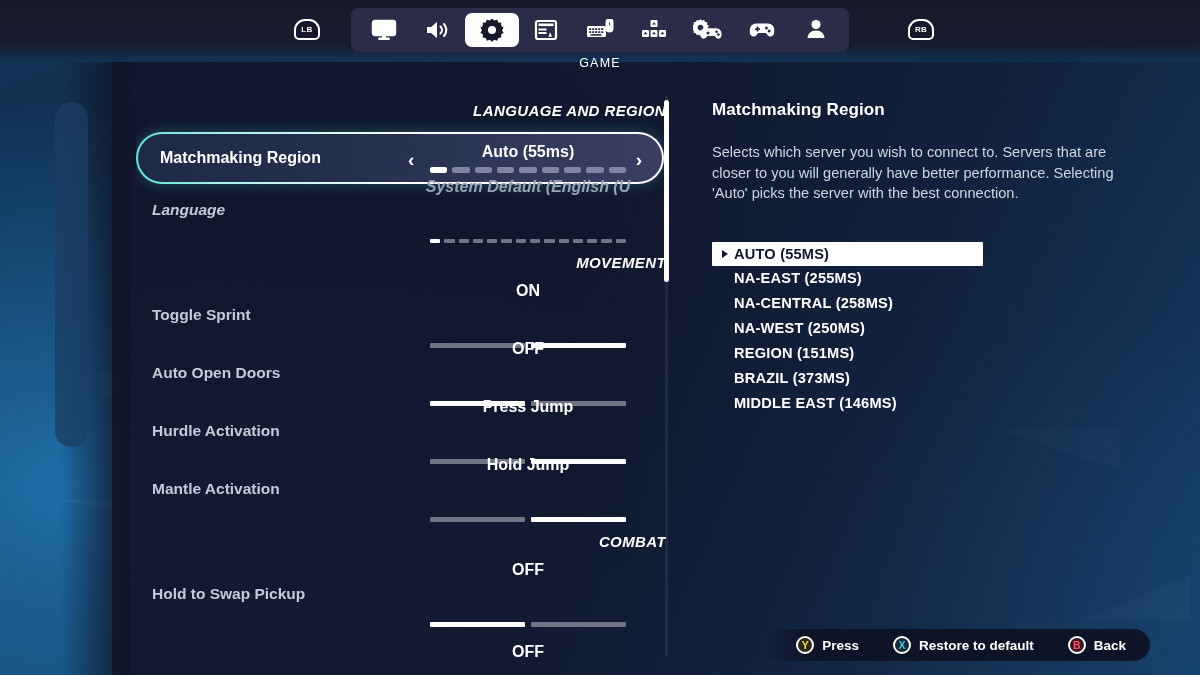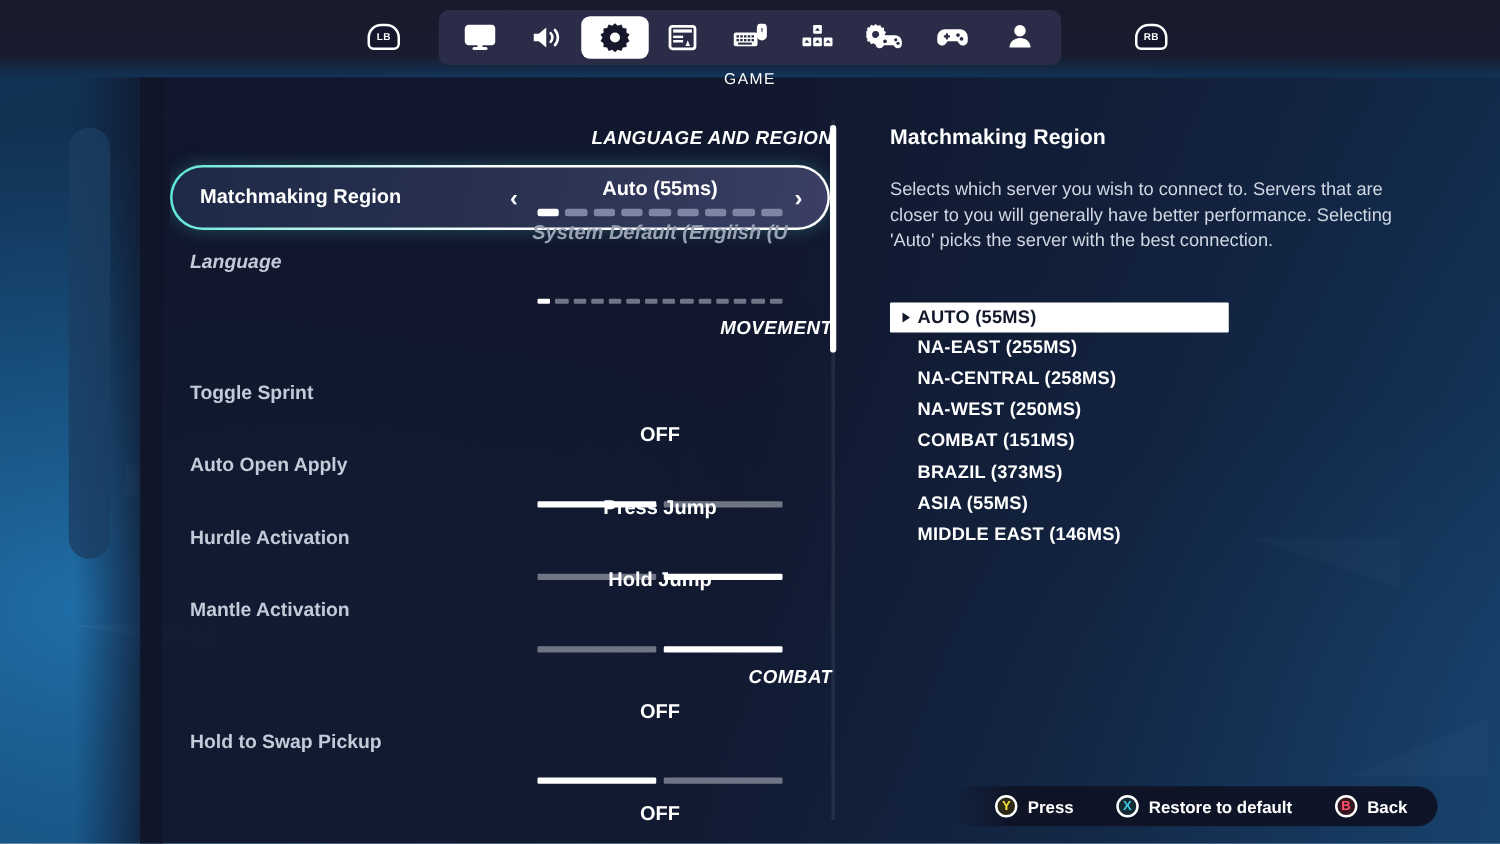--- a/index.html
+++ b/index.html
@@ -399,24 +399,31 @@
           <div class="seg"></div>
           <div class="seg"></div>
         </div>
       </div>
     </div>
 
     <div class="group-head" style="margin-top:22px;margin-left:32px;">MOVEMENT</div>
 
     <div class="row" style="margin-top:22px;">
       <div class="label" style="margin-left:16px;">Toggle Sprint</div>
+      <div class="valuewrap">
+        <div class="value">ON</div>
+        <div class="segbar two">
+          <div class="seg"></div>
+          <div class="seg on"></div>
+        </div>
+      </div>
     </div>
 
     <div class="row" style="margin-top:14px;">
-      <div class="label" style="margin-left:16px;">Auto Open Apply</div>
+      <div class="label" style="margin-left:16px;">Auto Open Doors</div>
       <div class="valuewrap">
         <div class="value">OFF</div>
         <div class="segbar two">
           <div class="seg on"></div>
           <div class="seg"></div>
         </div>
       </div>
     </div>
 
     <div class="row" style="margin-top:14px;">
@@ -478,27 +485,24 @@
       <div class="option">
         <span>NA-EAST (255MS)</span>
       </div>
       <div class="option">
         <span>NA-CENTRAL (258MS)</span>
       </div>
       <div class="option">
         <span>NA-WEST (250MS)</span>
       </div>
       <div class="option">
-        <span>COMBAT (151MS)</span>
+        <span>REGION (151MS)</span>
       </div>
       <div class="option">
         <span>BRAZIL (373MS)</span>
-      </div>
-      <div class="option">
-        <span>ASIA (55MS)</span>
       </div>
       <div class="option">
         <span>MIDDLE EAST (146MS)</span>
       </div>
     </div>
   </div>
 
   <div class="actionbar">
     <div class="prompt">
       <div class="btnglyph y">Y</div>

